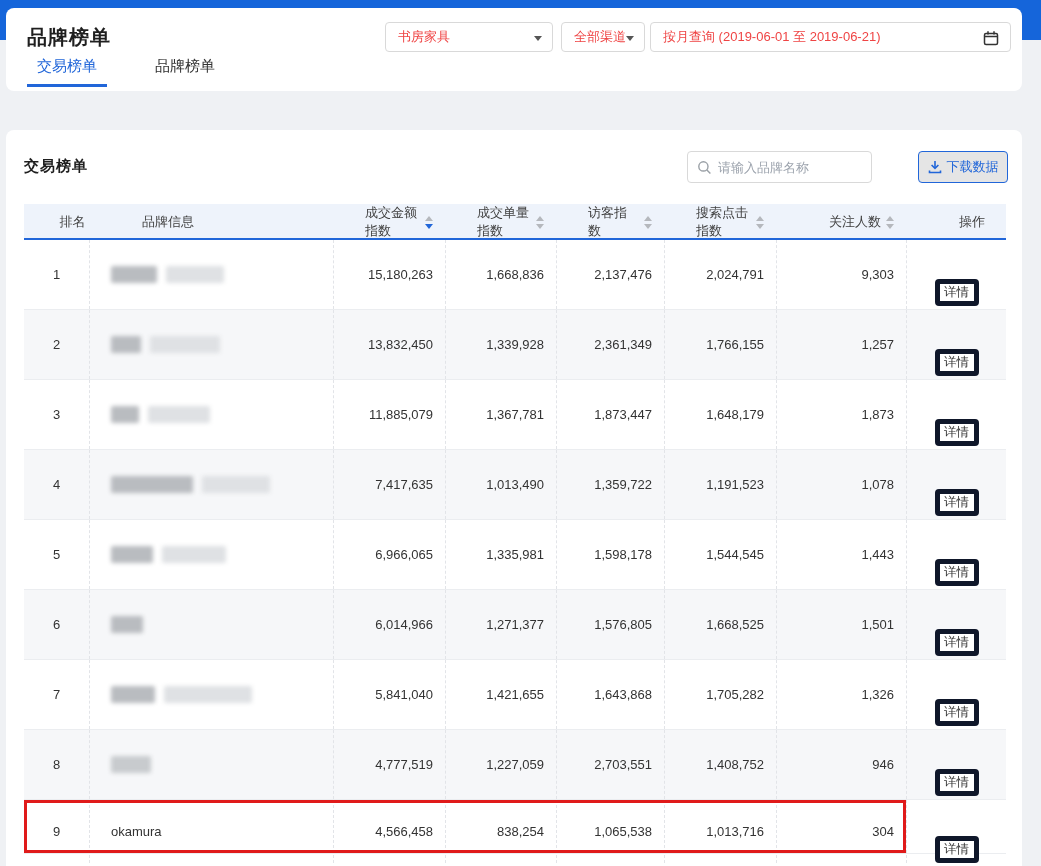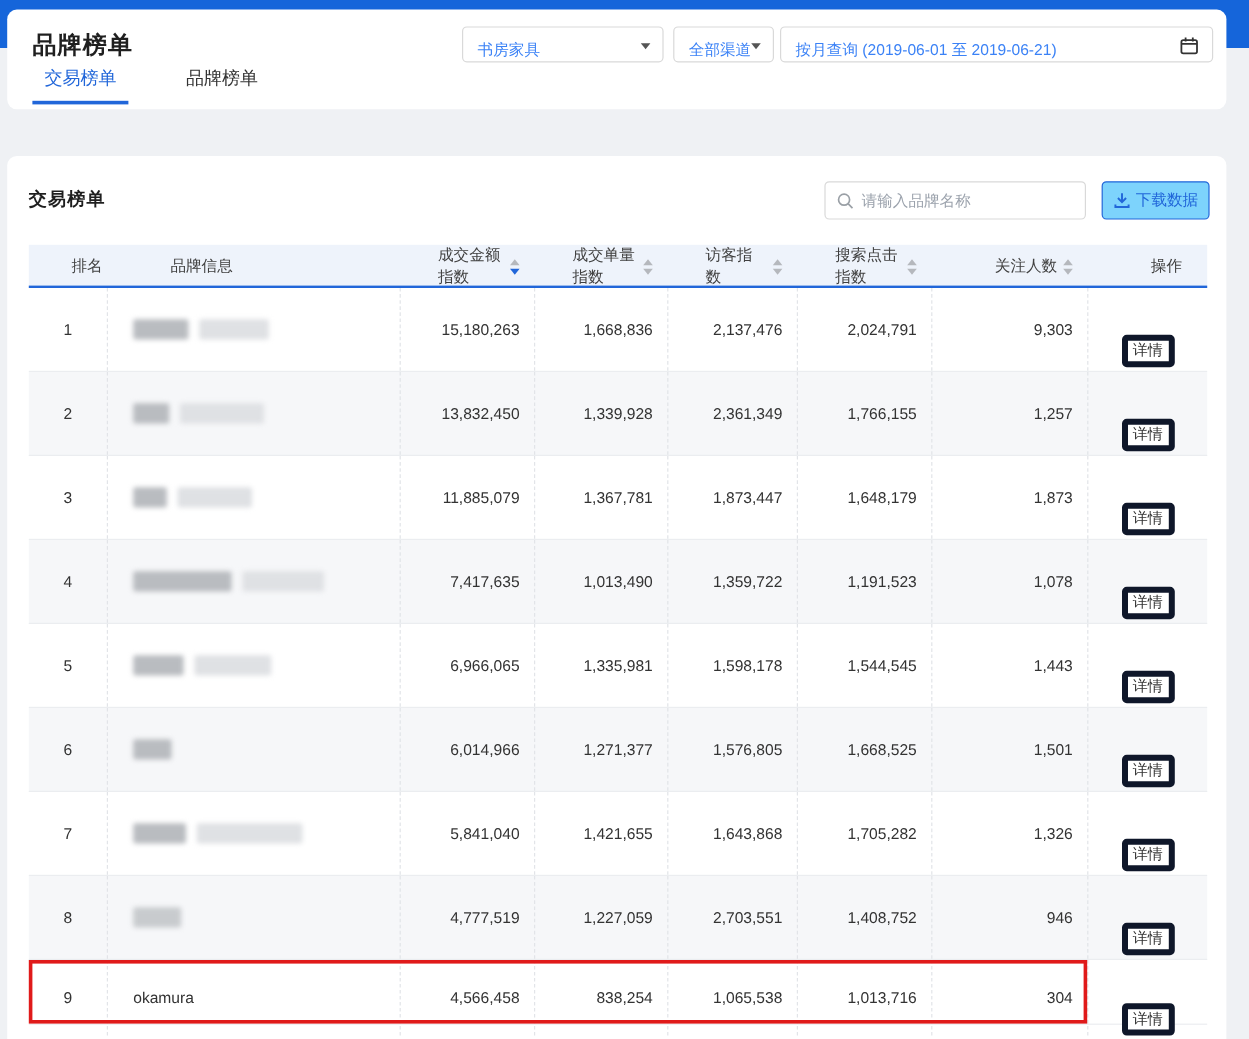--- a/index.html
+++ b/index.html
@@ -11,38 +11,38 @@
   html,body{background:#eff1f4;}
   body{font-family:"Liberation Sans","DejaVu Sans",sans-serif;}
   .canvas{position:relative;width:1041px;height:866px;overflow:hidden;background:#eff1f4;}
   .topbar{position:absolute;left:0;top:0;width:1041px;height:40px;background:var(--topbar);}
   .card{position:absolute;background:#fff;border-radius:8px;}
   .header-card{left:6px;top:8px;width:1016px;height:83px;}
   .main-card{left:6px;top:130px;width:1016px;height:736px;border-radius:8px 8px 0 0;}
 
   .page-title{position:absolute;left:21px;top:16px;font-size:20px;font-weight:600;color:#1f1f1f;letter-spacing:1px;}
 
-  .control{position:absolute;top:14px;height:30px;border:1px solid #d9d9d9;border-radius:4px;background:#fff;display:flex;align-items:flex-end;font-size:13px;color:#3b82f6;cursor:pointer;}
+  .control{position:absolute;top:14px;height:30px;border:1px solid #d9d9d9;border-radius:4px;background:#fff;display:flex;align-items:center;font-size:13px;color:#ef4444;cursor:pointer;}
   .dd-category{left:379px;width:168px;}
   .dd-channel{left:555px;width:84px;}
   .date-box{left:644px;width:361px;}
   .control .ctl-text{padding-left:12px;white-space:nowrap;}
   .caret{position:absolute;right:10px;top:13px;width:0;height:0;border-left:4px solid transparent;border-right:4px solid transparent;border-top:5px solid #555;}
   .cal-icon{position:absolute;right:11px;top:7px;width:16px;height:16px;}
 
   .tabs{position:absolute;left:21px;bottom:4px;display:flex;gap:38px;}
   .tab{height:36px;line-height:30px;font-size:15px;color:#333;padding:0 10px;border-bottom:3px solid transparent;cursor:pointer;}
   .tab.active{color:var(--accent);border-bottom-color:var(--accent);}
 
   .panel-title{position:absolute;left:18px;top:27px;font-size:15px;font-weight:700;color:#1f1f1f;letter-spacing:1px;}
-  .search-box{position:absolute;left:681px;top:21px;width:218px;height:32px;border:1px solid #d9d9d9;border-radius:4px;background:#fff;}
+  .search-box{position:absolute;left:681px;top:21px;width:185px;height:32px;border:1px solid #d9d9d9;border-radius:4px;background:#fff;}
   .search-box svg{position:absolute;left:9px;top:8px;}
   .search-input{position:absolute;left:30px;top:1px;width:184px;height:28px;border:none;outline:none;font-size:13px;color:#333;font-family:inherit;background:transparent;}
   .search-input::placeholder{color:#9ca3ad;}
-  .download-btn{position:absolute;left:912px;top:21px;width:90px;height:32px;border:1px solid var(--accent);border-radius:4px;background:#7dd3fc;color:var(--accent);font-size:13px;display:flex;align-items:center;justify-content:center;gap:5px;cursor:pointer;font-family:inherit;}
+  .download-btn{position:absolute;left:912px;top:21px;width:90px;height:32px;border:1px solid var(--accent);border-radius:4px;background:#e5e5e5;color:var(--accent);font-size:13px;display:flex;align-items:center;justify-content:center;gap:5px;cursor:pointer;font-family:inherit;}
 
   .table{position:absolute;left:18px;top:74px;width:982px;}
   .grid-row{display:grid;grid-template-columns:65px 244px 112px 111px 108px 112px 130px 100px;}
   .thead{height:36px;background:#eef3fb;border-bottom:2px solid var(--accent);}
   .hcell{display:flex;align-items:center;font-size:13px;color:#404040;margin-left:32px;}
   .cell{display:flex;align-items:center;font-size:13px;color:#333;}
   .al-center{justify-content:center;}
   .al-left{justify-content:flex-start;padding-left:21px;}
   .al-right{justify-content:flex-end;padding-right:12px;}
   .sort{display:inline-flex;flex-direction:column;gap:3px;margin-left:5px;}

